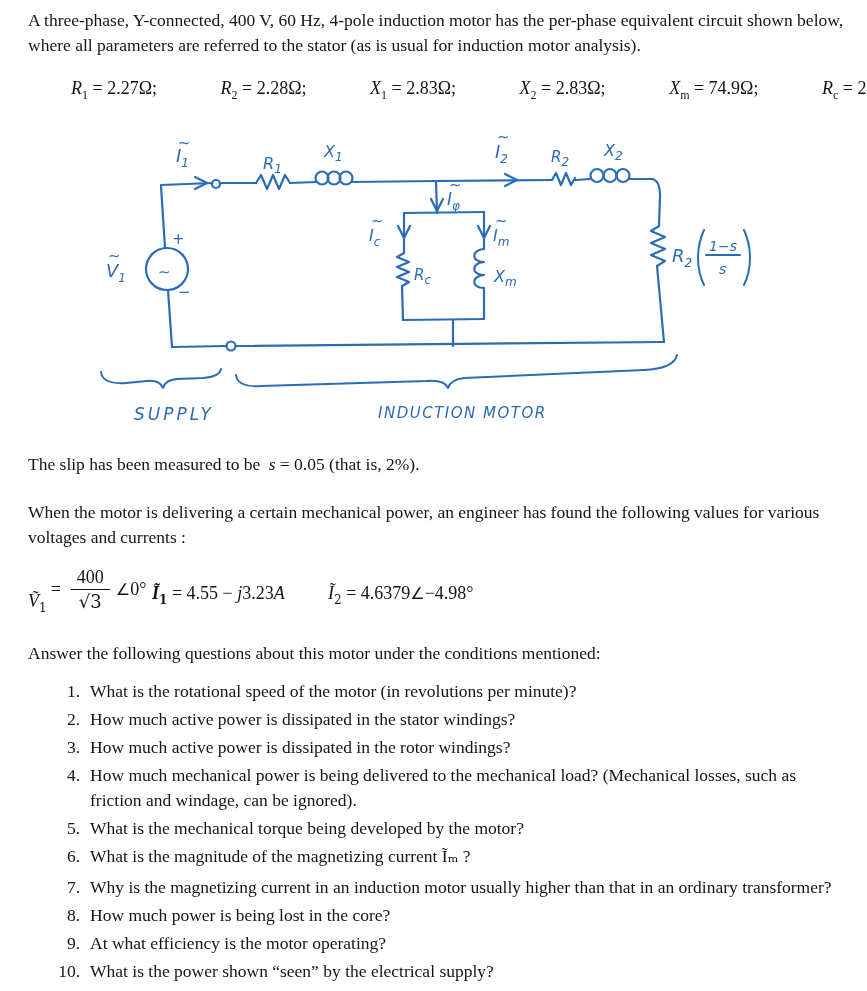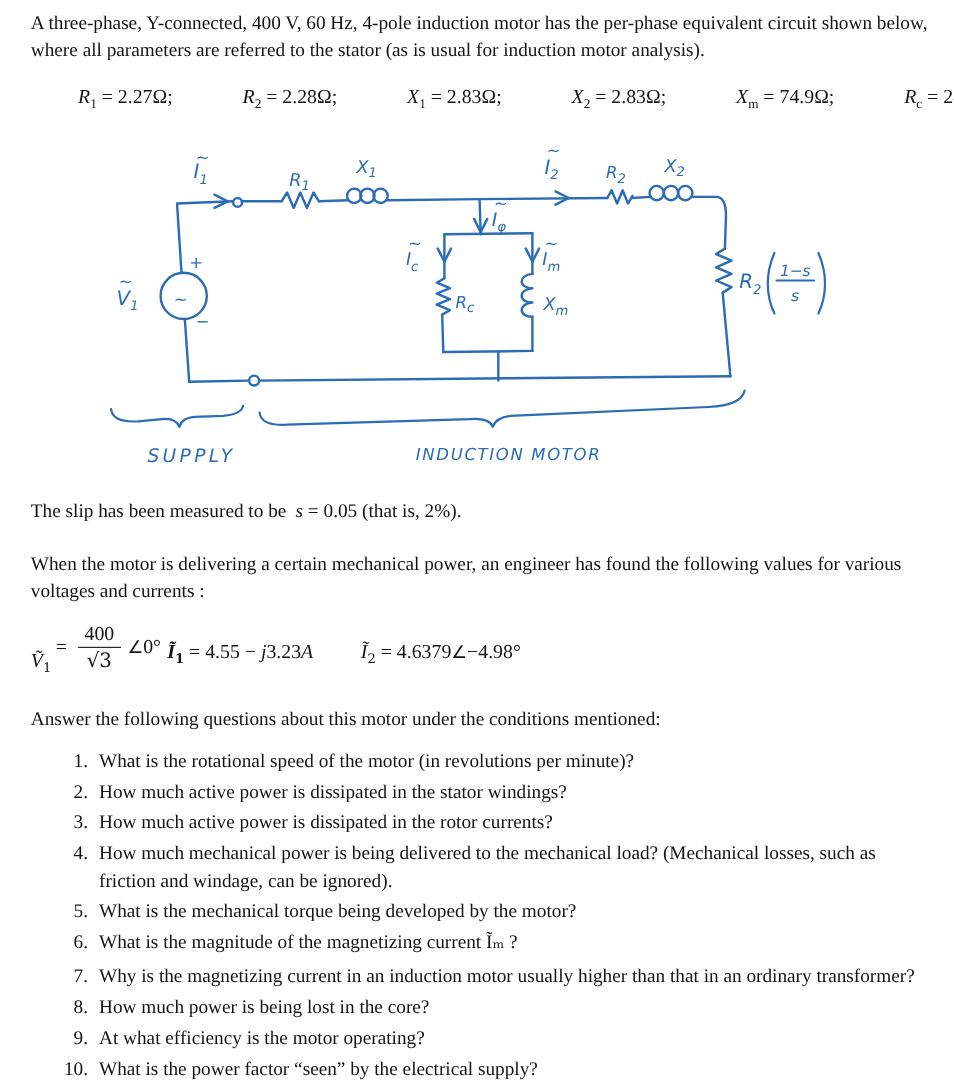--- a/index.html
+++ b/index.html
@@ -172,21 +172,21 @@
   <div class="qrow">
       <span class="qnum">1.</span>
       <span class="qtext">What is the rotational speed of the motor (in revolutions per minute)?</span>
     </div>
   <div class="qrow">
       <span class="qnum">2.</span>
       <span class="qtext">How much active power is dissipated in the stator windings?</span>
     </div>
   <div class="qrow">
       <span class="qnum">3.</span>
-      <span class="qtext">How much active power is dissipated in the rotor currents?</span>
+      <span class="qtext">How much active power is dissipated in the rotor windings?</span>
     </div>
   <div class="qrow">
       <span class="qnum">4.</span>
       <span class="qtext">How much mechanical power is being delivered to the mechanical load? (Mechanical losses, such as friction and windage, can be ignored).</span>
     </div>
   <div class="qrow">
       <span class="qnum">5.</span>
       <span class="qtext">What is the mechanical torque being developed by the motor?</span>
     </div>
   <div class="qrow" style="margin-bottom:6px;">
@@ -200,15 +200,15 @@
   <div class="qrow">
       <span class="qnum">8.</span>
       <span class="qtext">How much power is being lost in the core?</span>
     </div>
   <div class="qrow">
       <span class="qnum">9.</span>
       <span class="qtext">At what efficiency is the motor operating?</span>
     </div>
   <div class="qrow">
       <span class="qnum">10.</span>
-      <span class="qtext">What is the power factor “seen” by the electrical supply?</span>
+      <span class="qtext">What is the power shown “seen” by the electrical supply?</span>
     </div>
 </div>
 
 </body></html>

